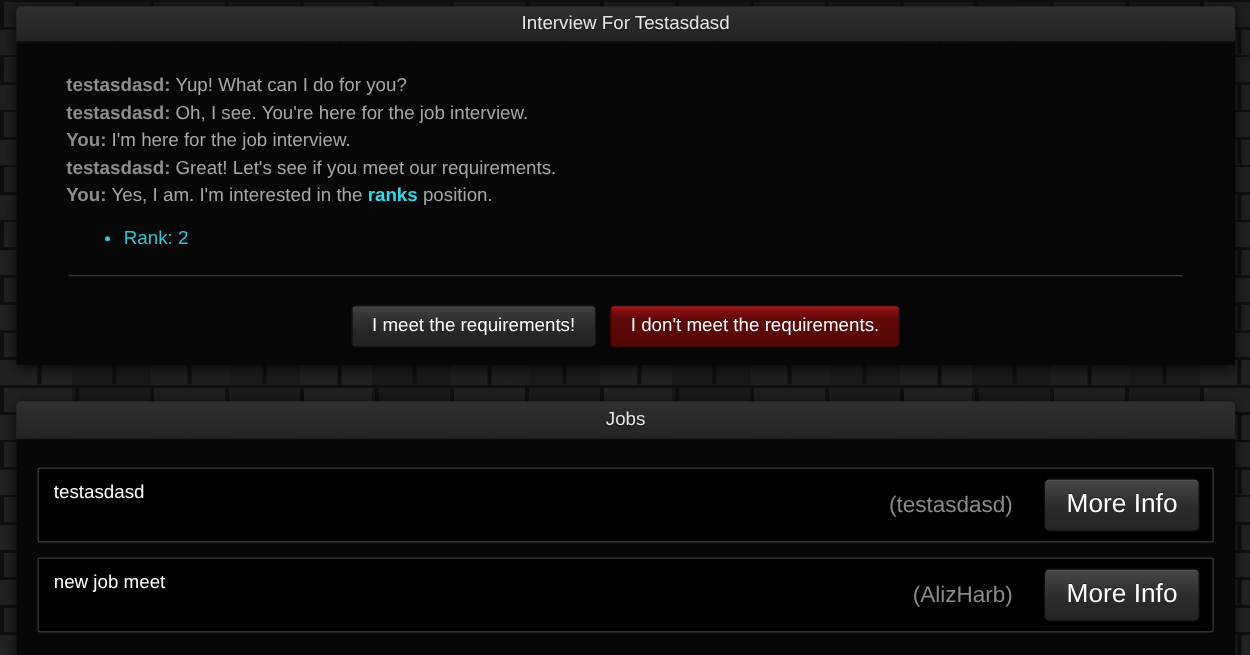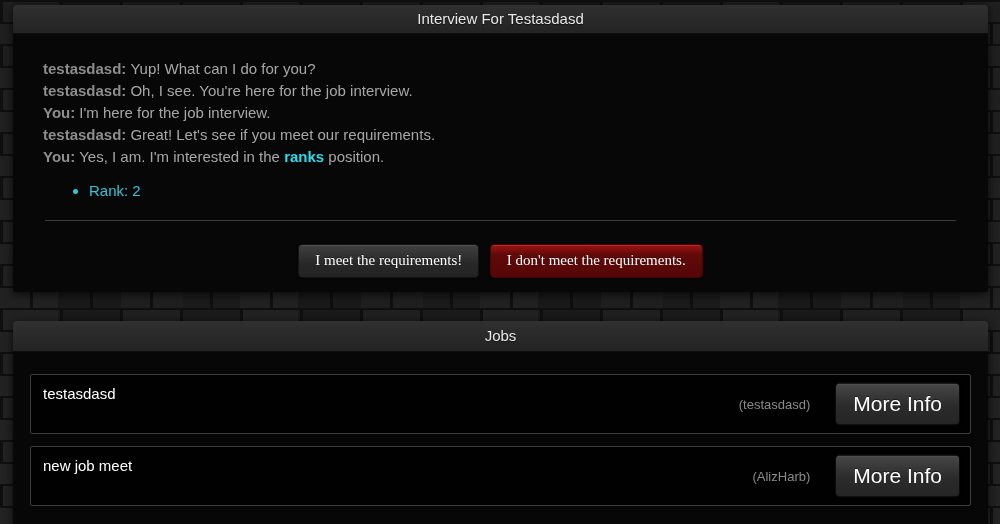--- a/index.html
+++ b/index.html
@@ -45,21 +45,21 @@
     color: #e8e8e8;
     font-size: 15px;
     text-align: center;
     padding: 5px 0 6px;
     text-shadow: 0 1px 1px rgba(0,0,0,0.6);
   }
   .panel-body { background: #070707; }
 
   
   .panel.interview { margin-top: 5px; }
-  .interview .panel-body { padding: 24px 30px 14px; }
+  .interview .panel-body { padding: 24px 40px 14px; }
 
   .chat-line {
     font-size: 15px;
     line-height: 22px;
     color: #a7a7a7;
   }
   .chat-line .speaker {
     font-weight: bold;
     color: #8d8d8d;
     margin-right: 4px;
@@ -83,21 +83,21 @@
     border: 0;
     border-top: 1px solid #3a3a3a;
     margin: 18px 2px 0;
   }
 
   .button-row {
     margin-top: 23px;
     text-align: center;
   }
   .btn {
-    font-family: Liberation Serif, serif;
+    font-family: Liberation Sans, sans-serif;
     font-size: 15px;
     color: #ffffff;
     padding: 7px 16px 8px;
     border-radius: 4px;
     margin: 0 3px;
     cursor: pointer;
     text-shadow: 0 -1px 0 rgba(0,0,0,0.45);
   }
   .btn-meet {
     background: linear-gradient(#404040, #272727 60%, #232323);
@@ -133,21 +133,21 @@
   .job-right {
     position: absolute;
     right: 10px;
     top: 50%;
     transform: translateY(-50%);
     display: flex;
     align-items: center;
   }
   .job-owner {
     color: #8a8a8a;
-    font-size: 13px;
+    font-size: 18px;
     margin-right: 25px;
   }
   .btn-more {
     font-family: "Liberation Sans", sans-serif;
     font-size: 21px;
     color: #ffffff;
     padding: 8px 17px 9px;
     border-radius: 5px;
     cursor: pointer;
     background: linear-gradient(#474747, #2b2b2b 55%, #252525);

